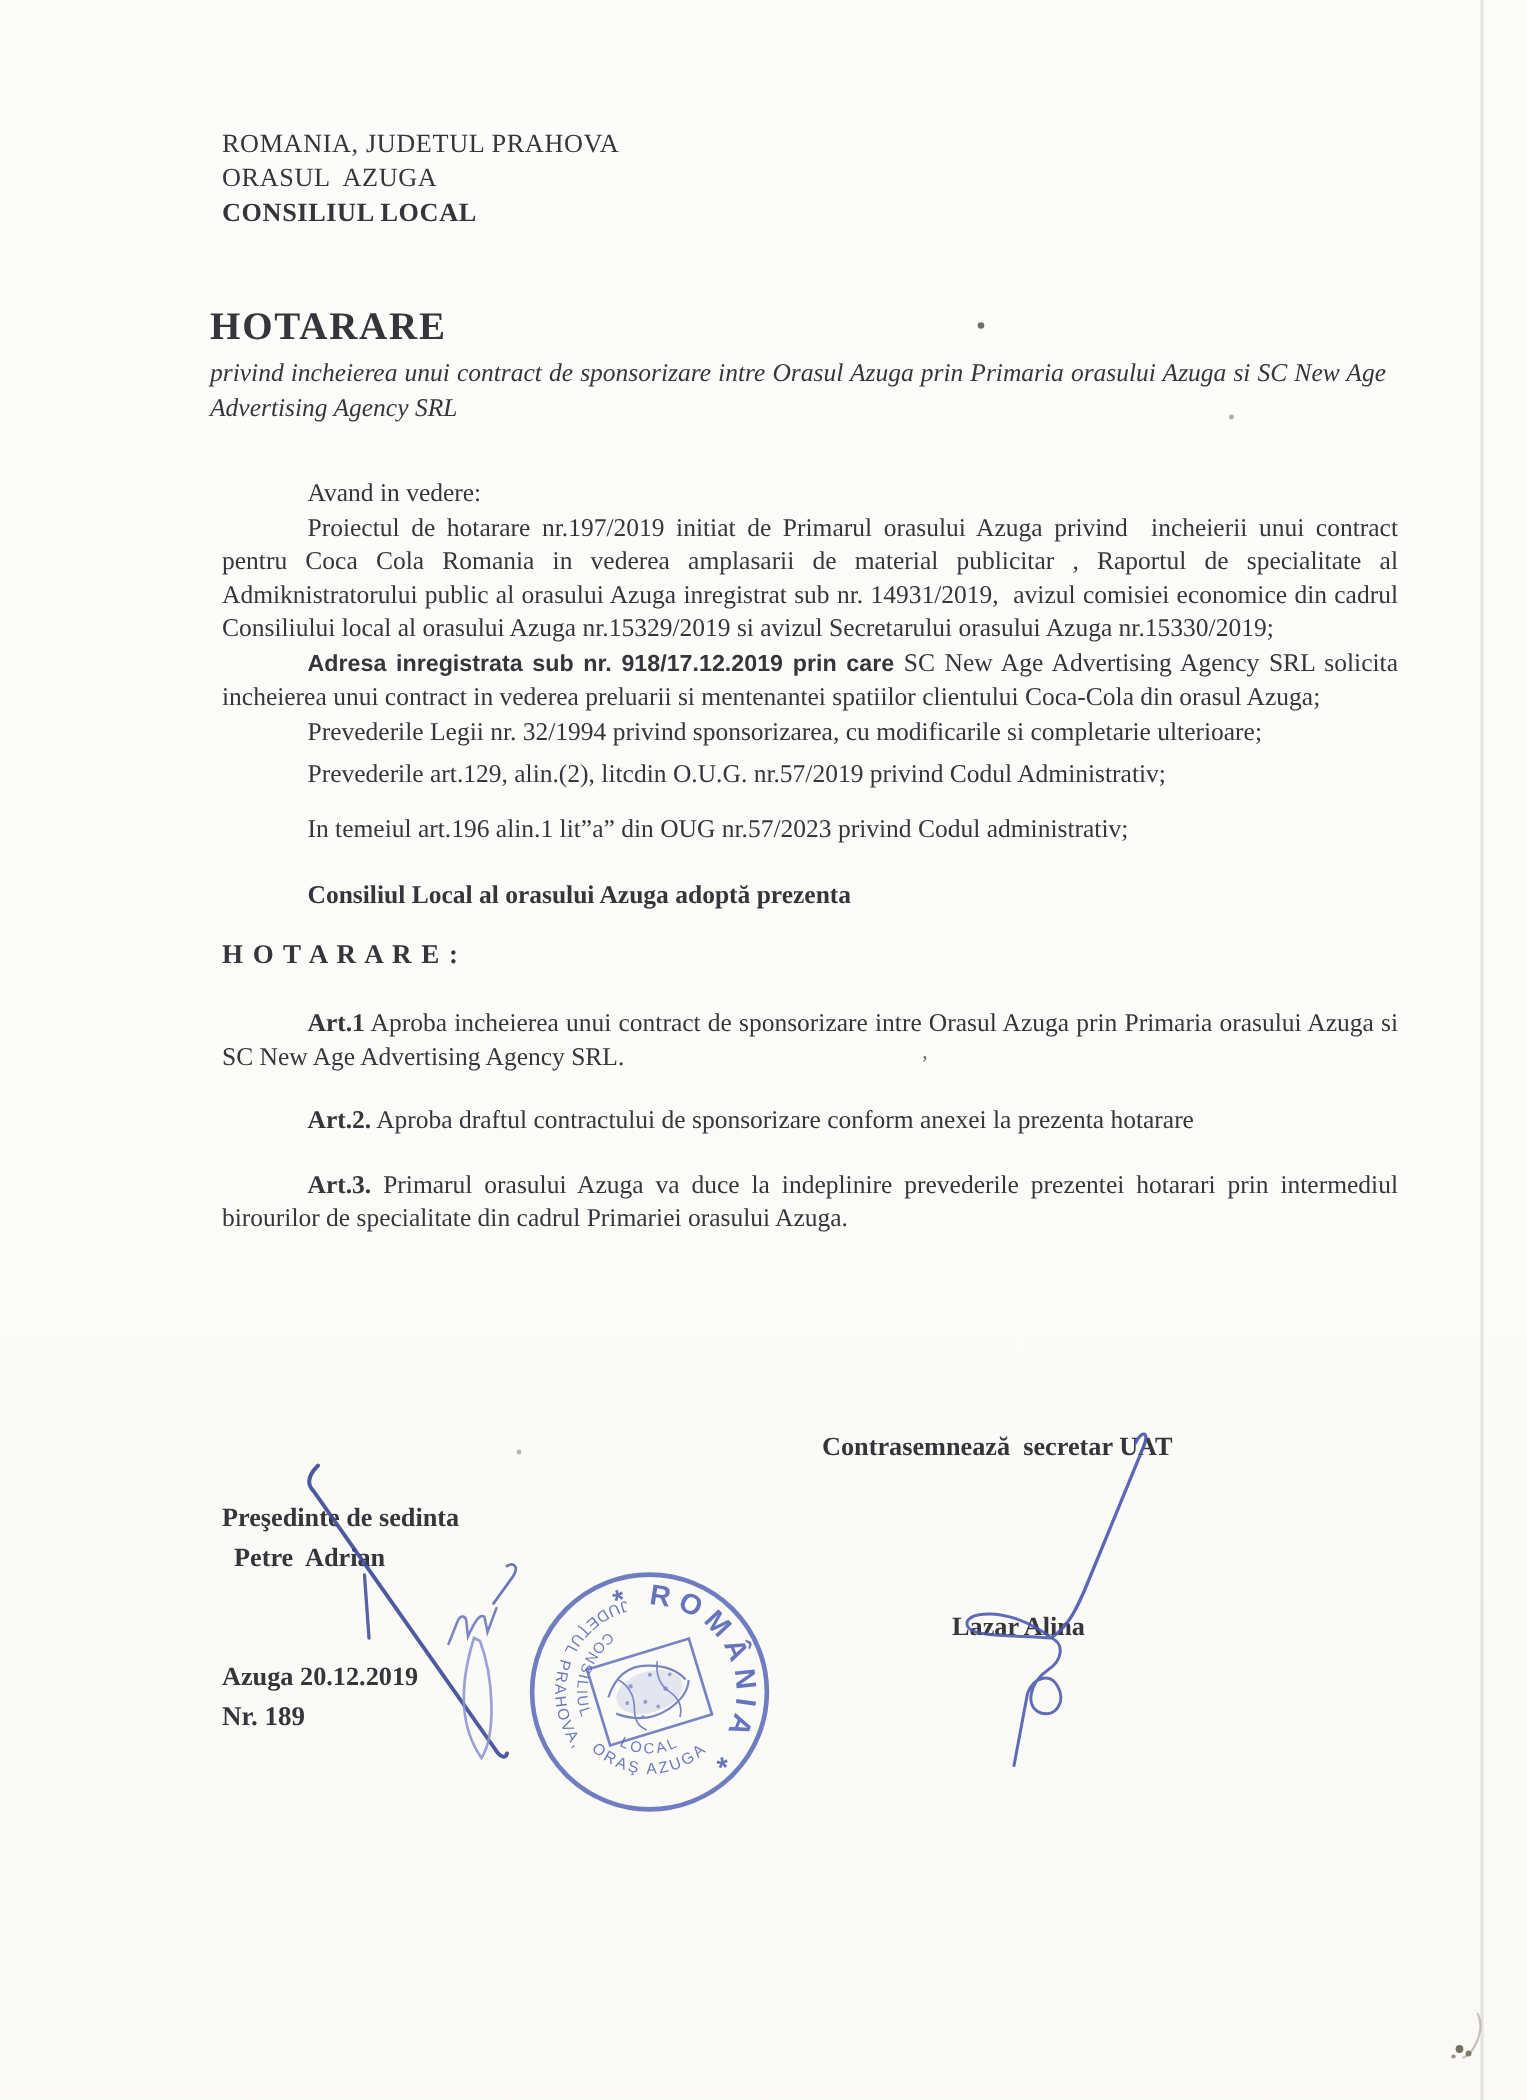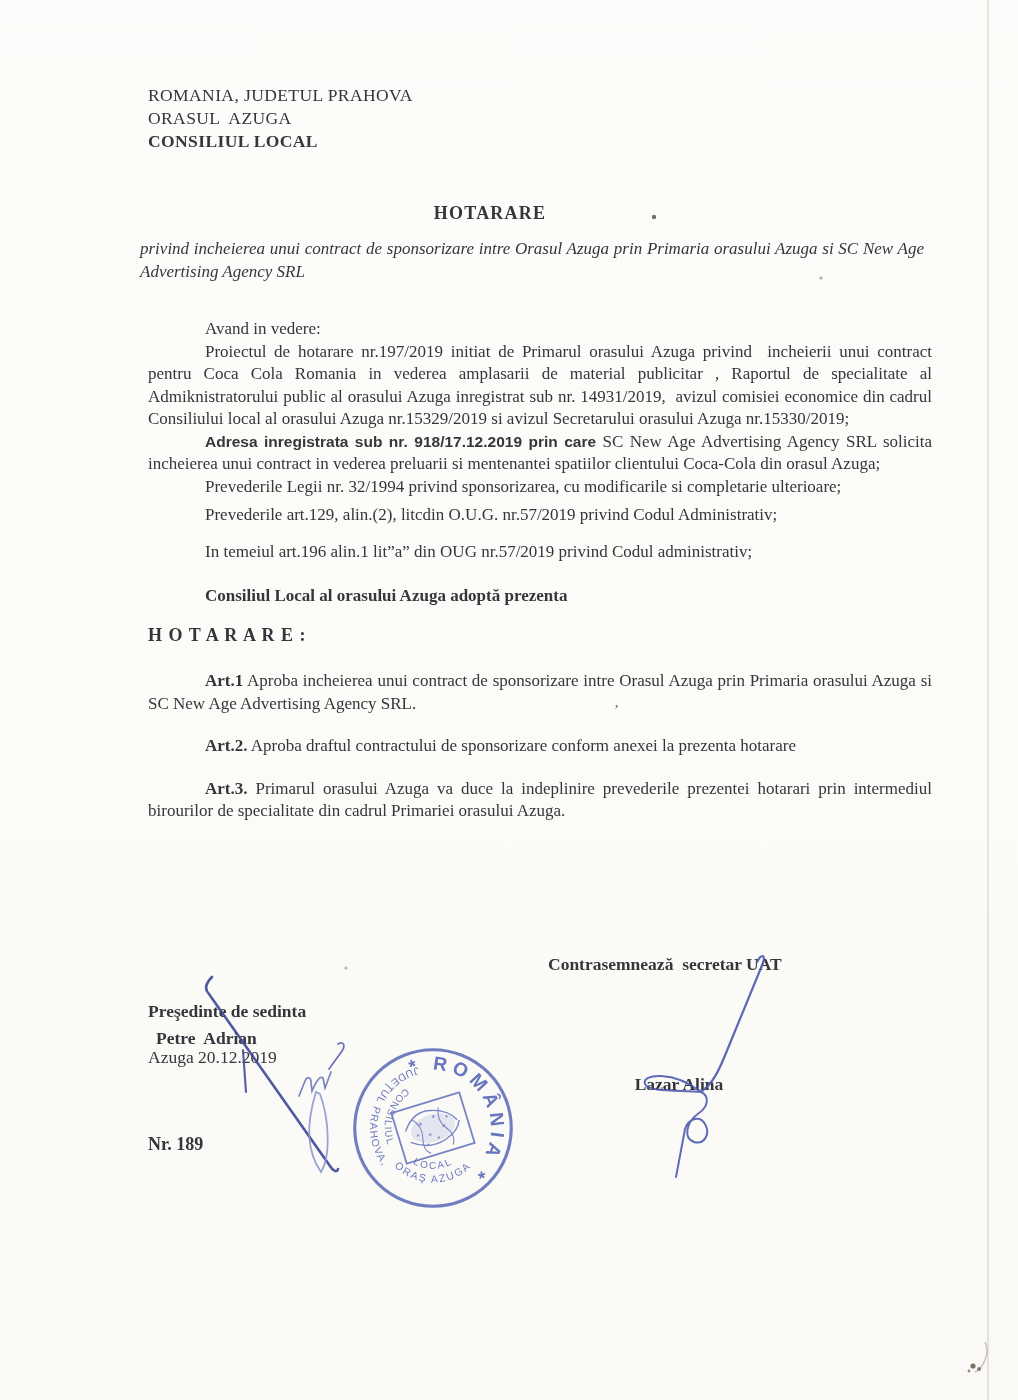--- a/index.html
+++ b/index.html
@@ -5,37 +5,37 @@
   html,body{margin:0;padding:0;}
   body{width:1018px;height:1400px;position:relative;background:#fbfbf8;overflow:hidden;
        font-family:"Liberation Serif", serif;color:#35363c;}
   .page{position:absolute;inset:0;background:linear-gradient(180deg,#fcfcfa 0%,#fbfbf8 60%,#faf9f6 100%);}
   .fold-line{position:absolute;left:987px;top:0;width:2px;height:1400px;background:rgba(170,170,162,.28);}
   .abs{position:absolute;}
   .sans-lead{font-family:"Liberation Sans", sans-serif;font-weight:600;font-size:15.5px;}
   .pre{white-space:pre-wrap;}
   .hdr{left:148px;top:84px;font-size:17.5px;line-height:23px;letter-spacing:.4px;}
   .hdr .b{font-weight:bold;}
-  .doc-title{left:140px;top:203px;width:700px;text-align:center;font-size:18px;font-weight:bold;letter-spacing:1.2px;}
+  .doc-title{left:140px;top:203px;width:700px;text-align:left;font-size:26px;font-weight:bold;letter-spacing:1.2px;}
   .subtitle{left:140px;top:237px;width:784px;font-size:17px;line-height:23px;text-align:justify;font-style:italic;}
   .flow{left:148px;top:318px;width:784px;font-size:17px;line-height:22.5px;}
   .flow p{margin:0;text-align:justify;text-indent:57px;}
   .gap6{margin-top:6px!important;}
   .gap14{margin-top:14px!important;}
   .gap16{margin-top:16px!important;}
   .gap20{margin-top:20px!important;}
   .gap22{margin-top:22px!important;}
   .gap24{margin-top:24px!important;}
   .bold{font-weight:bold;}
   .hot2{text-align:center;text-indent:0!important;font-size:18px;font-weight:bold;letter-spacing:1px;}
   .sig-left-title{left:148px;top:1001px;font-size:17.5px;font-weight:bold;}
   .sig-left-name{left:156px;top:1028px;font-size:17.5px;font-weight:bold;}
   .sig-right-title{left:548px;top:954px;font-size:17.5px;font-weight:bold;}
   .sig-right-name{left:548px;top:1030px;width:262px;text-align:center;font-size:17.5px;font-weight:bold;margin-top:44px;}
-  .date-line{left:148px;top:1047px;font-size:17.5px;font-weight:normal;}
+  .date-line{left:148px;top:1107px;font-size:17.5px;font-weight:bold;}
   .nr-line{left:148px;top:1134px;font-size:18px;font-weight:bold;}
   .ink-overlay{position:absolute;left:0;top:0;width:1018px;height:1400px;pointer-events:none;}
   .stamp-box{position:absolute;left:342px;top:1037px;width:182px;height:182px;opacity:.92;}
   .mark-apos{position:absolute;left:614px;top:702px;font-size:15px;color:#6a6a64;}
 </style>
 </head>
 <body>
 
 <div class="page">
 
@@ -47,21 +47,21 @@
 
   <div class="abs doc-title">HOTARARE</div>
   <div class="abs subtitle">privind incheierea unui contract de sponsorizare intre Orasul Azuga prin Primaria orasului Azuga si SC New Age Advertising Agency SRL</div>
 
   <div class="abs flow">
     <p>Avand in vedere:</p>
     <p class="pre">Proiectul de hotarare nr.197/2019 initiat de Primarul orasului Azuga privind  incheierii unui contract pentru Coca Cola Romania in vederea amplasarii de material publicitar , Raportul de specialitate al Admiknistratorului public al orasului Azuga inregistrat sub nr. 14931/2019,  avizul comisiei economice din cadrul Consiliului local al orasului Azuga nr.15329/2019 si avizul Secretarului orasului Azuga nr.15330/2019;</p>
     <p><span class="sans-lead">Adresa inregistrata sub nr. 918/17.12.2019 prin care</span><span> SC New Age Advertising Agency SRL solicita incheierea unui contract in vederea preluarii si mentenantei spatiilor clientului Coca-Cola din orasul Azuga;</span></p>
     <p>Prevederile Legii nr. 32/1994 privind sponsorizarea, cu modificarile si completarie ulterioare;</p>
     <p class="gap6">Prevederile art.129, alin.(2), litcdin O.U.G. nr.57/2019 privind Codul Administrativ;</p>
-    <p class="gap14">In temeiul art.196 alin.1 lit”a” din OUG nr.57/2019 privind Codul administrativ;</p>
+    <p class="gap14">In temeiul art.196 alin.1 lit”a” din OUG nr.57/2023 privind Codul administrativ;</p>
     <p class="gap22 bold">Consiliul Local al orasului Azuga adoptă prezenta</p>
     <p class="hot2 gap16">H O T A R A R E :</p>
     <p class="gap24"><b>Art.1</b><span> Aproba incheierea unui contract de sponsorizare intre Orasul Azuga prin Primaria orasului Azuga si SC New Age Advertising Agency SRL.</span></p>
     <p class="gap20"><b>Art.2.</b><span> Aproba draftul contractului de sponsorizare  conform anexei la prezenta hotarare</span></p>
     <p class="gap20"><b>Art.3.</b><span> Primarul orasului Azuga va duce la indeplinire prevederile prezentei hotarari prin intermediul birourilor de specialitate din cadrul Primariei orasului Azuga.</span></p>
   </div>
 
   <div class="abs sig-left-title">Preşedinte de sedinta</div>
   <div class="abs sig-left-name pre">Petre  Adrian</div>
   <div class="abs sig-right-title pre">Contrasemnează  secretar UAT</div>

